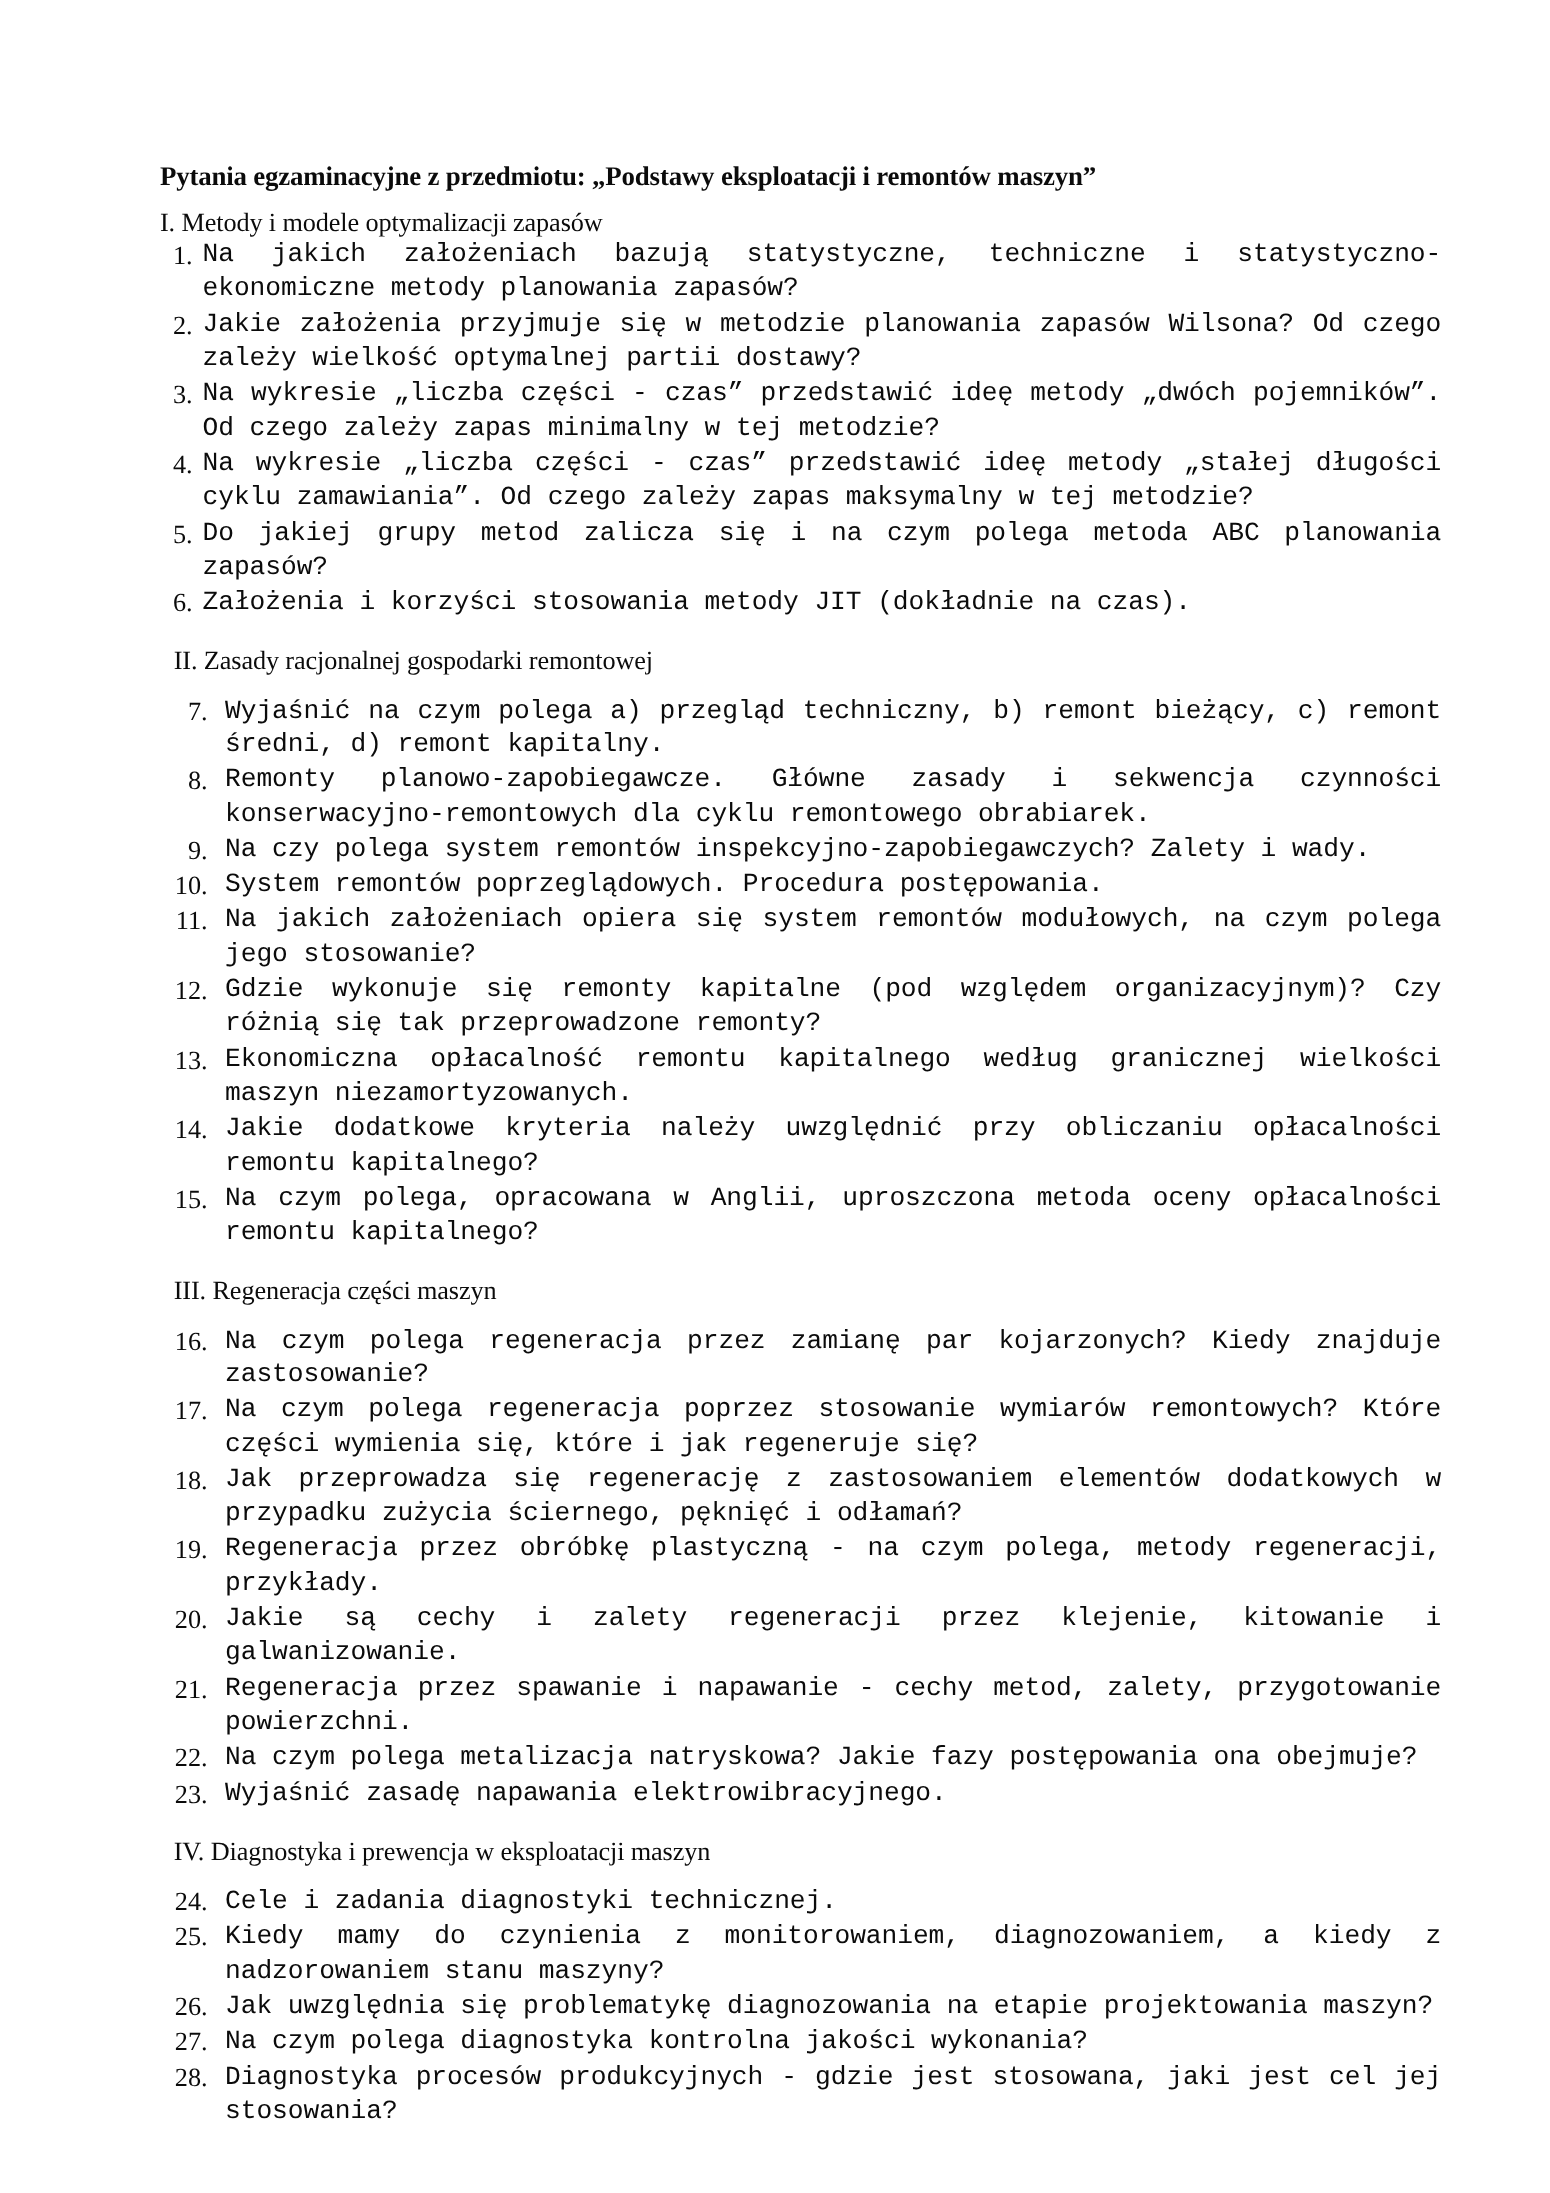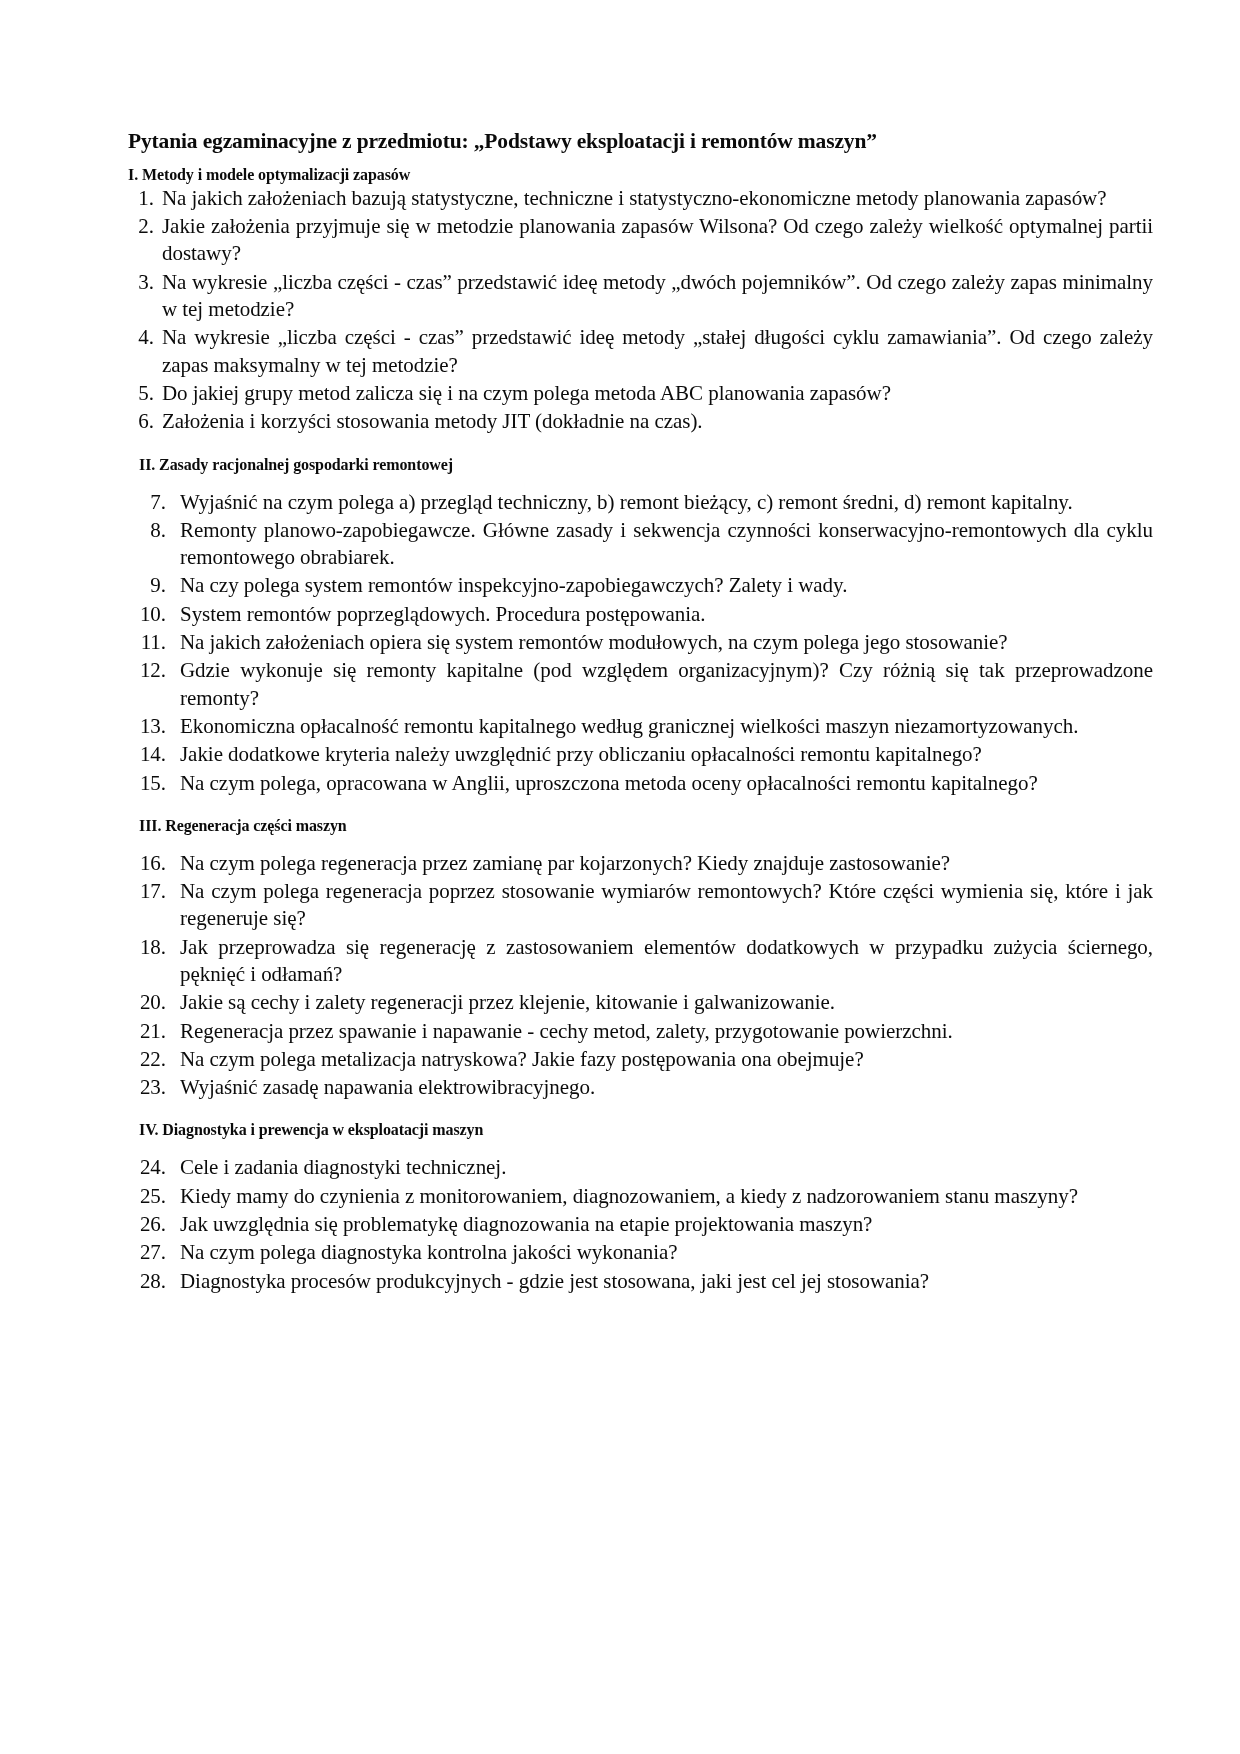--- a/index.html
+++ b/index.html
@@ -24,22 +24,22 @@
   }
   .doc-title {
     font-size: 21.5px;
     font-weight: bold;
     letter-spacing: -0.15px;
     line-height: 1.25;
     margin: 0 0 10px 0;
     white-space: nowrap;
   }
   .section-heading {
-    font-size: 16px;
-    font-weight: bold;
+    font-size: 21px;
+    font-weight: normal;
     letter-spacing: -0.1px;
     line-height: 1.25;
     margin: 0;
     padding: 0;
   }
   .section-heading.spaced-before { margin-top: 19px; margin-left: 11px; }
   .section-heading.spaced-after  { margin-bottom: 14px; }
 
   ol.q-list {
     list-style: none;
@@ -58,20 +58,21 @@
     flex: 0 0 auto;
     text-align: right;
     padding-right: 8px;
     white-space: nowrap;
   }
   li.q-item .q-text {
     flex: 1 1 auto;
     text-align: justify;
     text-justify: inter-word;
     hyphens: manual;
+    font-family: Liberation Mono, monospace;
   }
   
   .list-a li.q-item .q-num { width: 26px; }
   .list-a li.q-item .q-text { }
 
   
   .list-b li.q-item .q-num { width: 38px; padding-right: 14px; }
 
   .list-a { margin-bottom: 0; }
   .list-b { margin-bottom: 0; }
@@ -162,20 +163,24 @@
     </li>
     <li class="q-item">
       <span class="q-num">17.</span>
       <span class="q-text">Na czym polega regeneracja poprzez stosowanie wymiarów remontowych? Które części wymienia się, które i jak regeneruje się?</span>
     </li>
     <li class="q-item">
       <span class="q-num">18.</span>
       <span class="q-text">Jak przeprowadza się regenerację z zastosowaniem elementów dodatkowych w przypadku zużycia ściernego, pęknięć i odłamań?</span>
     </li>
     <li class="q-item">
+      <span class="q-num">19.</span>
+      <span class="q-text">Regeneracja przez obróbkę plastyczną - na czym polega, metody regeneracji, przykłady.</span>
+    </li>
+    <li class="q-item">
       <span class="q-num">20.</span>
       <span class="q-text">Jakie są cechy i zalety regeneracji przez klejenie, kitowanie i galwanizowanie.</span>
     </li>
     <li class="q-item">
       <span class="q-num">21.</span>
       <span class="q-text">Regeneracja przez spawanie i napawanie - cechy metod, zalety, przygotowanie powierzchni.</span>
     </li>
     <li class="q-item">
       <span class="q-num">22.</span>
       <span class="q-text">Na czym polega metalizacja natryskowa? Jakie fazy postępowania ona obejmuje?</span>

